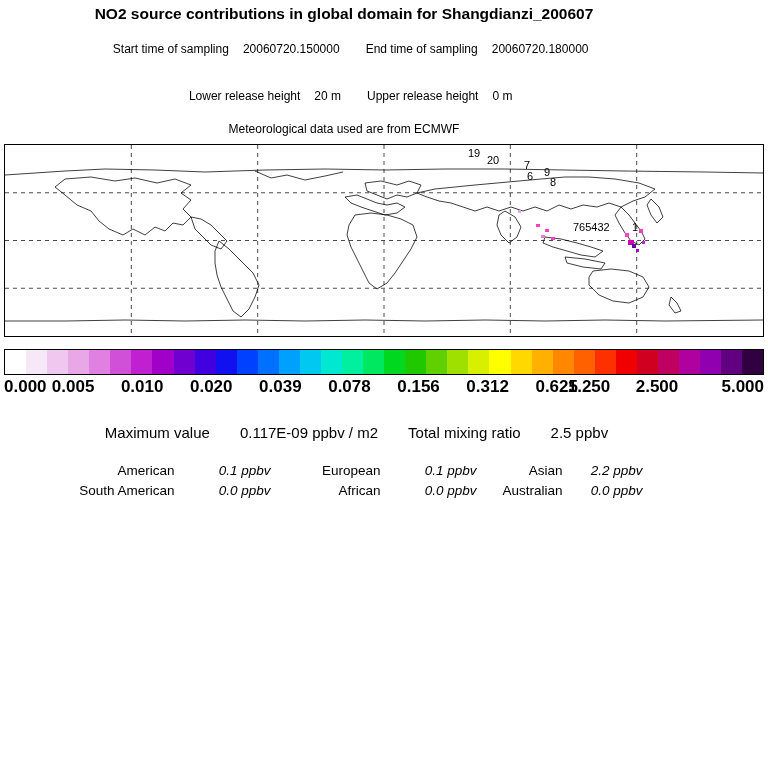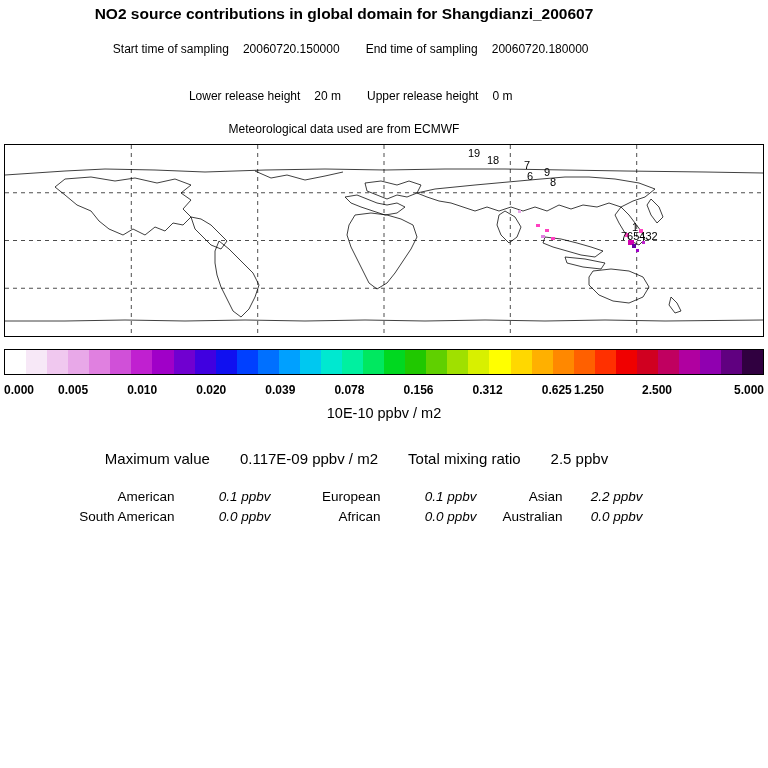--- a/index.html
+++ b/index.html
@@ -38,22 +38,22 @@
 
   
   .cbar-wrap{
     position:relative;margin:12px 4px 0 4px;width:760px;
   }
   .cbar{
     display:flex;width:760px;height:26px;border:1px solid #000;box-sizing:border-box;
   }
   .cbar span{flex:1 1 auto;display:block;height:100%;}
   .cbar-labels{
-    position:relative;width:760px;height:18px;margin-top:8px;
-    font-size:12px;font-weight:bold;
+    position:relative;width:760px;height:18px;margin-top:2px;
+    font-size:17px;font-weight:bold;
   }
   .cbar-labels span{
     position:absolute;top:0;transform:translateX(-50%);
     white-space:nowrap;
   }
   .cbar-unit{
     text-align:center;font-size:14.5px;margin-top:4px;
   }
 
   
@@ -152,26 +152,26 @@
         <rect x="620" y="88" width="4" height="4" fill="#ff40c0"></rect>
         <rect x="634" y="84" width="4" height="4" fill="#ff40c0"></rect>
         <rect x="623" y="95" width="6" height="5" fill="#d000b0"></rect>
         <rect x="627" y="99" width="4" height="4" fill="#6000a0"></rect>
         <rect x="631" y="104" width="3" height="3" fill="#a000c8"></rect>
         <rect x="637" y="96" width="3" height="3" fill="#c020d0"></rect>
       </g>
     </svg>
 
     <div class="plume-label" style="left:463px;top:2px;">19</div>
-    <div class="plume-label" style="left:482px;top:9px;">18</div>
+    <div class="plume-label" style="left:482px;top:9px;">20</div>
     <div class="plume-label" style="left:519px;top:14px;">7</div>
     <div class="plume-label" style="left:522px;top:25px;">6</div>
     <div class="plume-label" style="left:539px;top:21px;">9</div>
     <div class="plume-label" style="left:545px;top:31px;">8</div>
-    <div class="plume-label" style="left:568px;top:85px;margin-left:48px;">765432</div>
+    <div class="plume-label" style="left:568px;top:76px;">765432</div>
     <div class="plume-label" style="left:627px;top:76px;">1</div>
   </div>
 
   <div class="cbar-wrap">
     <div class="cbar" id="cbar">
         <span style="background: rgb(255, 255, 255);"></span>
         <span style="background: rgb(247, 232, 247);"></span>
         <span style="background: rgb(240, 200, 239);"></span>
         <span style="background: rgb(232, 168, 232);"></span>
         <span style="background: rgb(224, 128, 224);"></span>
@@ -214,21 +214,20 @@
         <span style="left: 207.273px;">0.020</span>
         <span style="left: 276.364px;">0.039</span>
         <span style="left: 345.455px;">0.078</span>
         <span style="left: 414.545px;">0.156</span>
         <span style="left: 483.636px;">0.312</span>
         <span style="left: 552.727px;">0.625</span>
         <span style="left: 585px;">1.250</span>
         <span style="left: 653px;">2.500</span>
         <span style="transform: translateX(-100%); left: 760px;">5.000</span>
       </div>
-    <div class="cbar-unit">10E-10 ppbv / m2</div>
   </div>
 
   <div class="stats">
     <div class="stat-main">
       <span>Maximum value</span><span class="gp"></span><span>0.117E-09 ppbv / m2</span><span class="gp"></span><span>Total mixing ratio</span><span class="gp"></span><span>2.5 ppbv</span>
     </div>
 
     <div class="stat-row r1">
       <div class="stat-cell c1">
         <span class="lbl">American</span>

